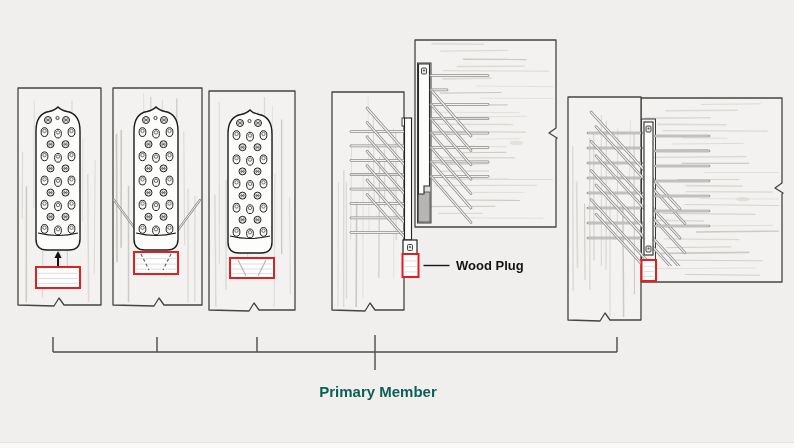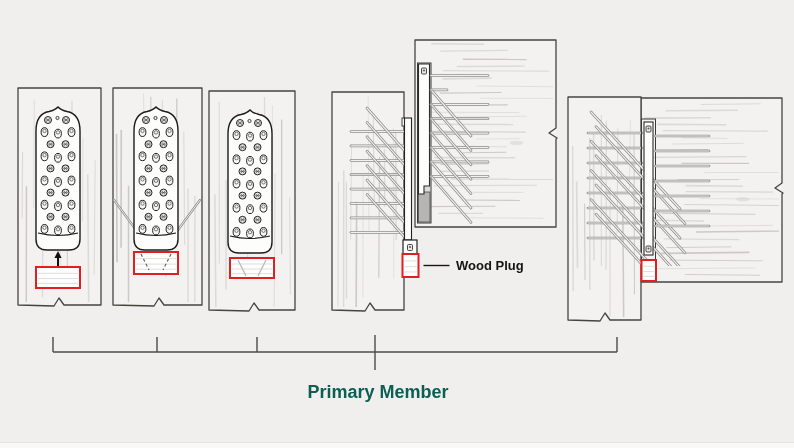--- a/index.html
+++ b/index.html
@@ -5,21 +5,21 @@
   html,body{margin:0;padding:0}
   body{
     width:794px;height:448px;position:relative;overflow:hidden;
     background:#f0efee;
     font-family:"Liberation Sans",sans-serif;
   }
   #diagram-canvas{position:absolute;left:0;top:0}
   .label{position:absolute;font-weight:bold;font-size:13px;color:#141414;white-space:nowrap;line-height:1.1}
   #wood-plug-label{left:456px;top:259px}
   #primary-member-wrap{position:absolute;left:278px;top:383px;width:200px;text-align:center}
-  #primary-member-label{position:static;font-size:18px}
+  #primary-member-label{position:static;font-size:15px}
   #bottom-strip{position:absolute;left:0;right:0;bottom:0;height:5px;background:#f8f8f6;border-top:1px solid #e4e3e0}
 </style>
 </head>
 <body style="background: rgb(240, 239, 238);">
 
 <svg id="diagram-canvas" width="794" height="448">
     <g>
       <g>
         <rect x="18" y="88" width="83" height="217" fill="#f3f2f0"></rect>
         <line x1="22.6116598079561" y1="151.84567258230453" x2="22.09961419753086" y2="218.62470636145406" stroke="#dcdad6" stroke-width="1.21"></line>

